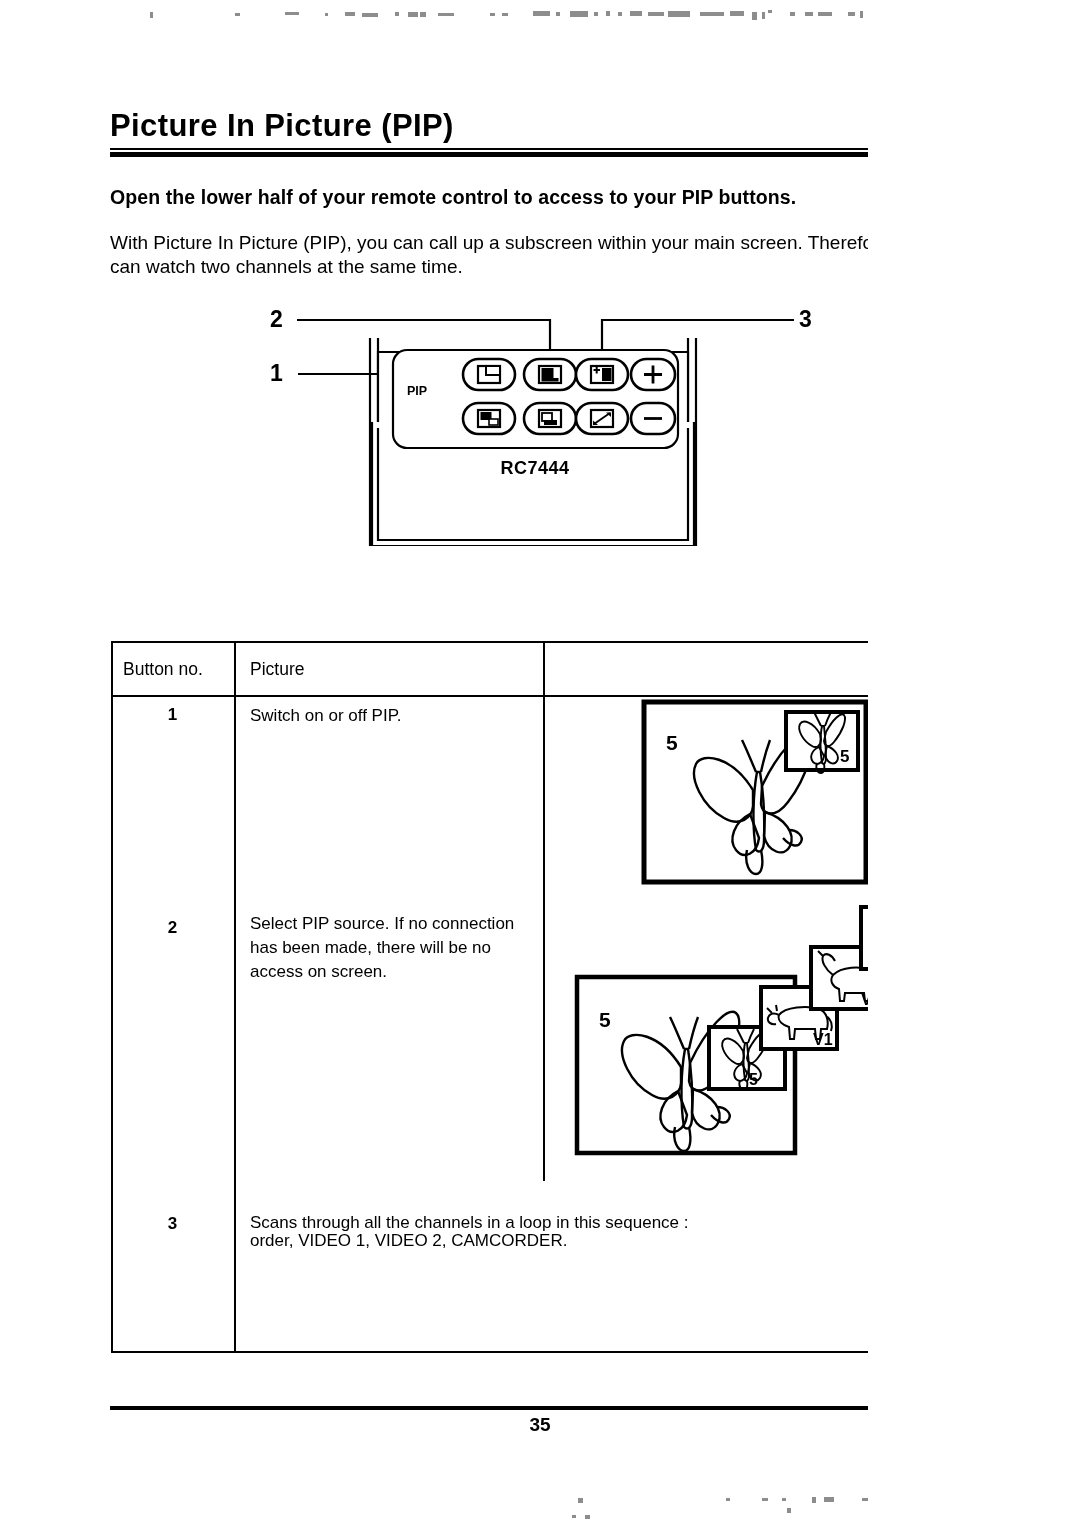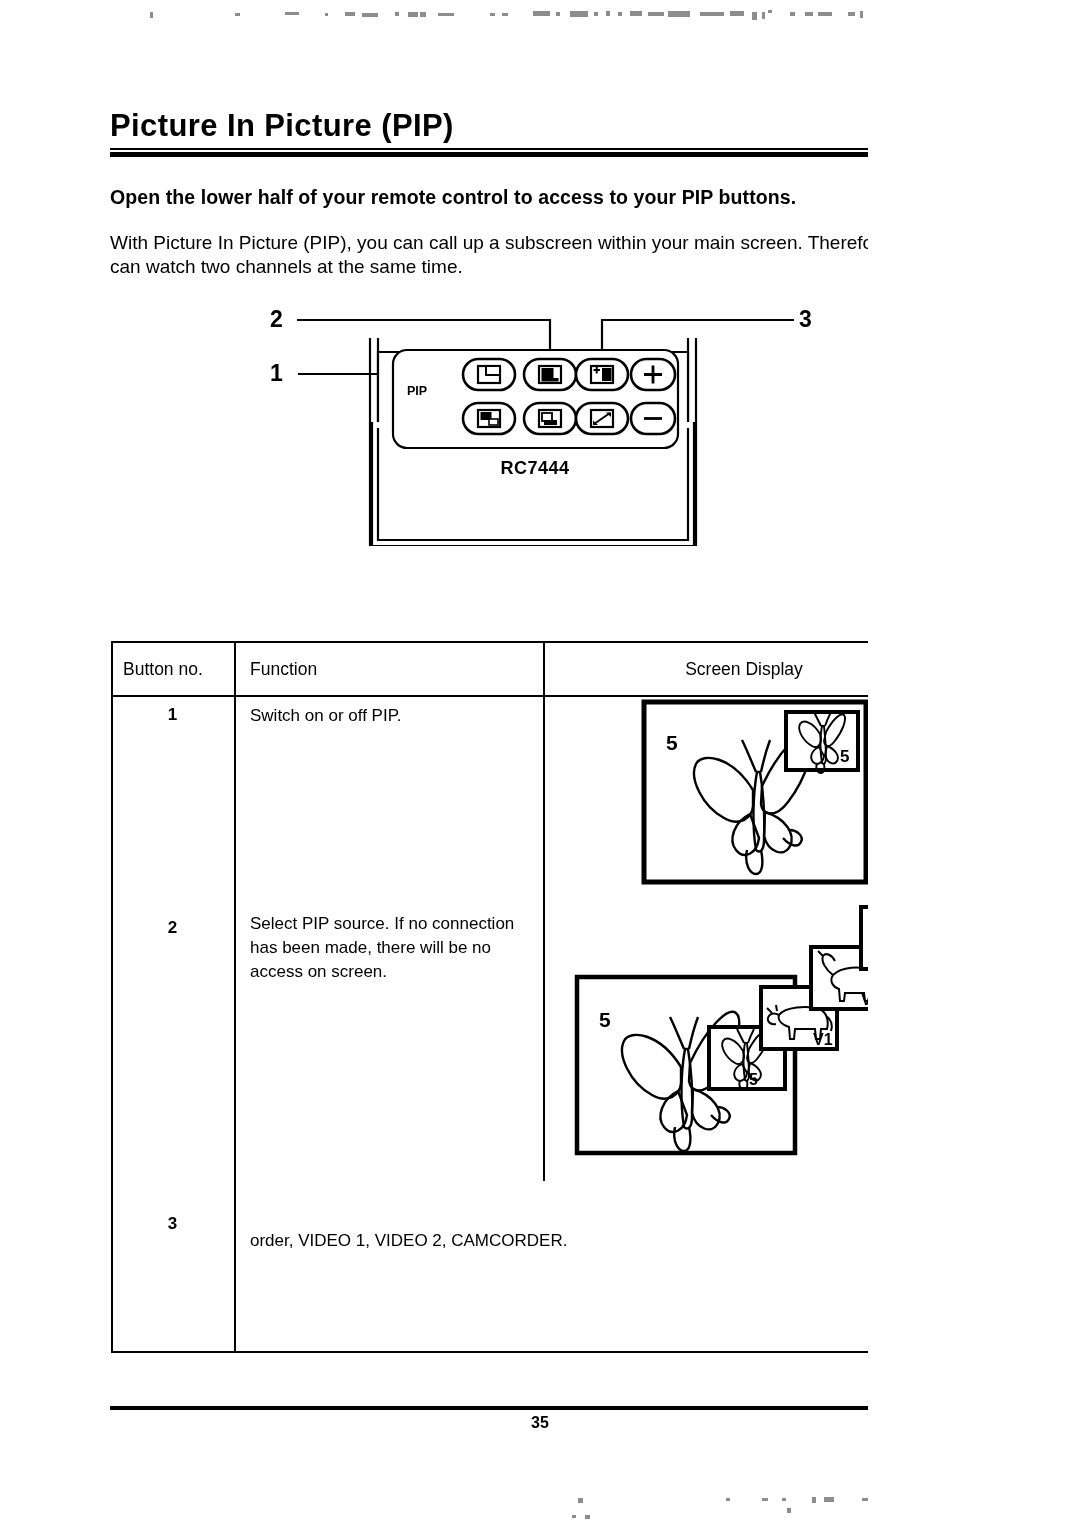--- a/index.html
+++ b/index.html
@@ -141,21 +141,21 @@
     width: 835px;
     height: 4px;
     background: #000;
   }
   .page-number {
     position: absolute;
     left: 0;
     top: 1414px;
     width: 1080px;
     text-align: center;
-    font-size: 16px;
+    font-size: 19px;
     font-weight: bold;
   }
 </style>
 </head>
 <body>
 
 <div id="page">
 
   <div class="speckle-band" style="top:8px;height:16px;">
     <div class="speckle" style="left:150px;top:4px;width:3px;height:6px;"></div>
@@ -317,22 +317,21 @@
   <div class="table-wrap">
     <div class="tbl-border"></div>
 
     <div class="tbl-vline" style="left:123px;top:0;height:712px;"></div>
 
     <div class="tbl-vline" style="left:432px;top:0;height:540px;"></div>
 
     <div class="tbl-hline" style="left:0;top:54px;width:834px;"></div>
 
     <div class="th" style="left:12px;top:18px;">Button no.</div>
-    <div class="th" style="left:139px;top:18px;">Function</div>
-    <div class="th" style="left:432px;top:18px;width:402px;text-align:center;">Screen Display</div>
+    <div class="th" style="left:139px;top:18px;">Picture</div>
 
     <div class="cell-num" style="left:0;top:64px;width:123px;">1</div>
     <div class="cell-text" style="left:139px;top:63px;width:280px;">Switch on or off PIP.</div>
 
     <div style="position:absolute;left:529px;top:57px;width:232px;height:190px;">
       <svg width="232" height="190" viewBox="0 0 232 190">
 
         <rect x="4" y="4" width="222" height="180" fill="#fff" stroke="#000" stroke-width="5"></rect>
 
         <text x="26" y="52" font-family="'Liberation Sans', sans-serif" font-size="21" font-weight="bold" fill="#000">5</text>
@@ -457,19 +456,20 @@
             <circle cx="306" cy="36" r="1.6" fill="#000" stroke="none"></circle>
 
             <path d="M 308 52 L 313 56"></path>
           </g>
           <text x="326" y="66" font-family="'Liberation Sans', sans-serif" font-size="17" font-weight="bold" fill="#000">CAM</text>
         </g>
       </svg>
     </div>
 
     <div class="cell-num" style="left:0;top:573px;width:123px;">3</div>
+    <div class="cell-text" style="left:139px;top:570px;width:690px;">Scans through all the channels in a loop in this sequence :</div>
     <div class="cell-text" style="left:139px;top:588px;width:690px;">order, VIDEO 1, VIDEO 2, CAMCORDER.</div>
   </div>
 
   <div class="footer-rule"></div>
   <div class="page-number">35</div>
 
 </div>
 
 </body></html>

